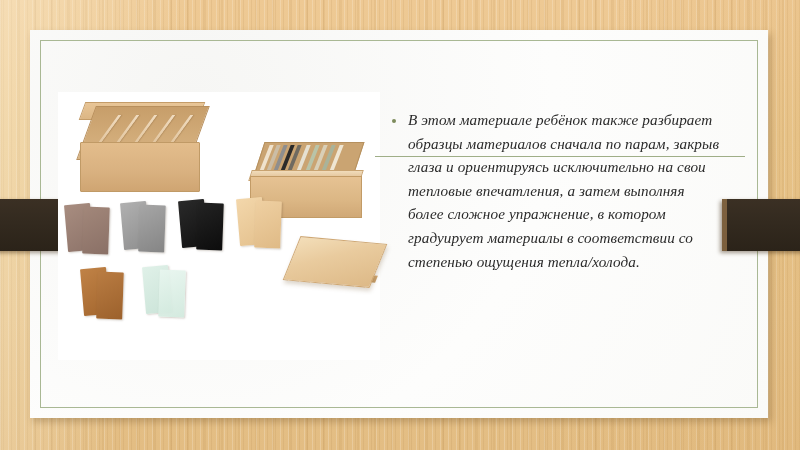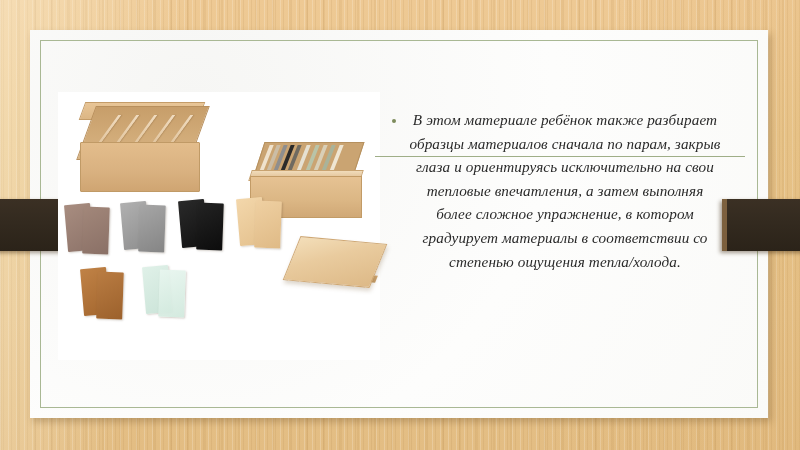--- a/index.html
+++ b/index.html
@@ -1,19 +1,19 @@
 <!DOCTYPE html>
 <html><head>
 <meta charset="utf-8">
 <style>
   html,body{margin:0;padding:0;}
   body{width:800px;height:450px;overflow:hidden;
        font-family:"Liberation Serif",serif;background:#e9c68c;}
 
-  #slide{position:relative;width:800px;height:450px;overflow:hidden;text-align:center;}
+  #slide{position:relative;width:800px;height:450px;overflow:hidden;}
 
   
   .wood{position:absolute;inset:0;
         background:
           repeating-linear-gradient(90deg,
             rgba(255,255,255,.20) 0px, rgba(255,255,255,.20) 1px,
             rgba(0,0,0,0) 1px, rgba(0,0,0,0) 3px,
             rgba(150,100,40,.10) 3px, rgba(150,100,40,.10) 4px,
             rgba(0,0,0,0) 4px, rgba(0,0,0,0) 8px),
           repeating-linear-gradient(90deg,

